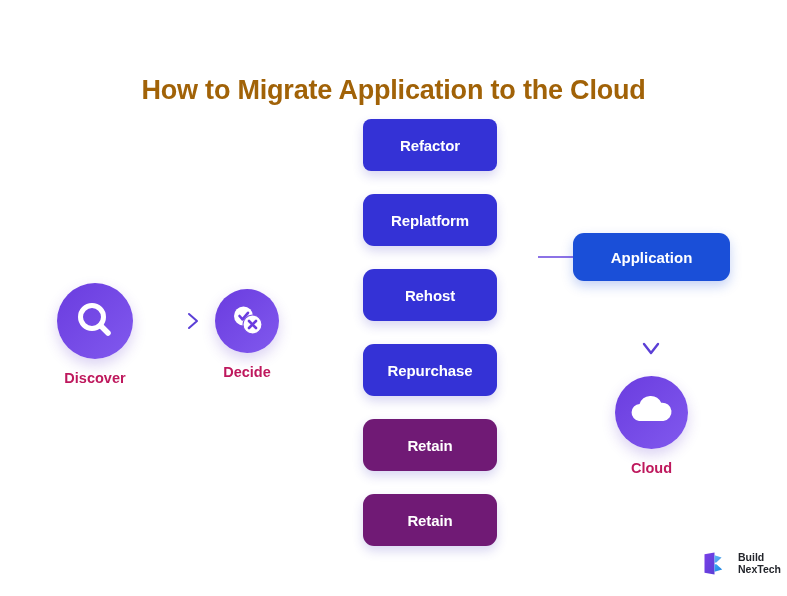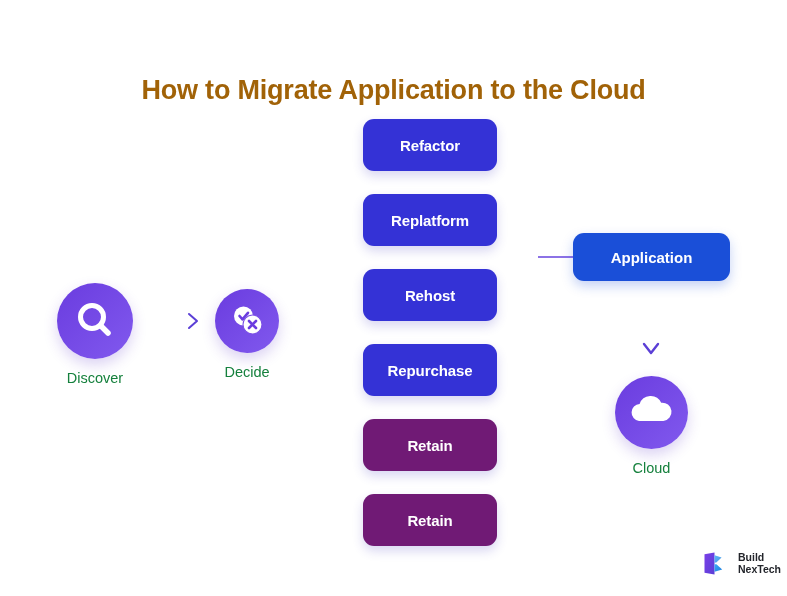--- a/index.html
+++ b/index.html
@@ -56,22 +56,22 @@
     border-radius: 50%;
     display: flex;
     align-items: center;
     justify-content: center;
     box-shadow: 0 6px 14px rgba(91, 50, 200, 0.22);
   }
 
   .stage-label {
     margin-top: 11px;
     font-size: 14.5px;
-    font-weight: normal;
-    color: #15803d;
+    font-weight: bold;
+    color: #be185d;
     white-space: nowrap;
   }
 
   
   .opt-box {
     position: absolute;
     width: 134px;
     height: 52px;
     border-radius: 11px;
     display: flex;
@@ -227,21 +227,21 @@
         <polyline points="24.5,27 27.5,30.4 33,23.8" fill="none" stroke="#6a3cdf" stroke-width="2.6" stroke-linecap="round" stroke-linejoin="round"></polyline>
 
         <circle cx="37.5" cy="35.5" r="9.5" fill="#ffffff" stroke="#7b4fe6" stroke-width="1.1"></circle>
         <line x1="34" y1="32" x2="41" y2="39" stroke="#6a3cdf" stroke-width="2.6" stroke-linecap="round"></line>
         <line x1="41" y1="32" x2="34" y2="39" stroke="#6a3cdf" stroke-width="2.6" stroke-linecap="round"></line>
       </svg>
     </div>
     <div class="stage-label">Decide</div>
   </div>
 
-  <div class="opt-box tone-deep" style="left:363px; top:119px;">
+  <div class="opt-box tone-deep" style="left:363px; top:119px;border-radius:8px;">
     <span>Refactor</span>
   </div>
 
   <div class="opt-box tone-deep" style="left:363px; top:194px;">
     <span>Replatform</span>
   </div>
 
   <div class="opt-box tone-deep" style="left:363px; top:344px;">
     <span>Repurchase</span>
   </div>

